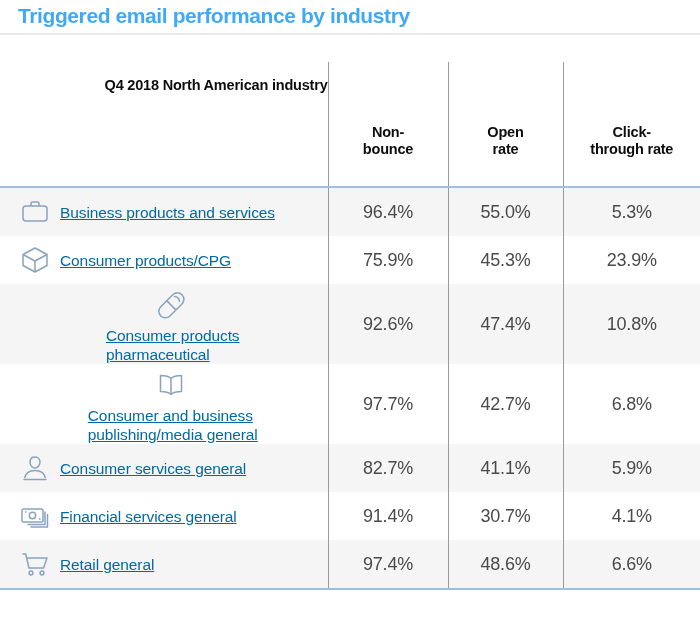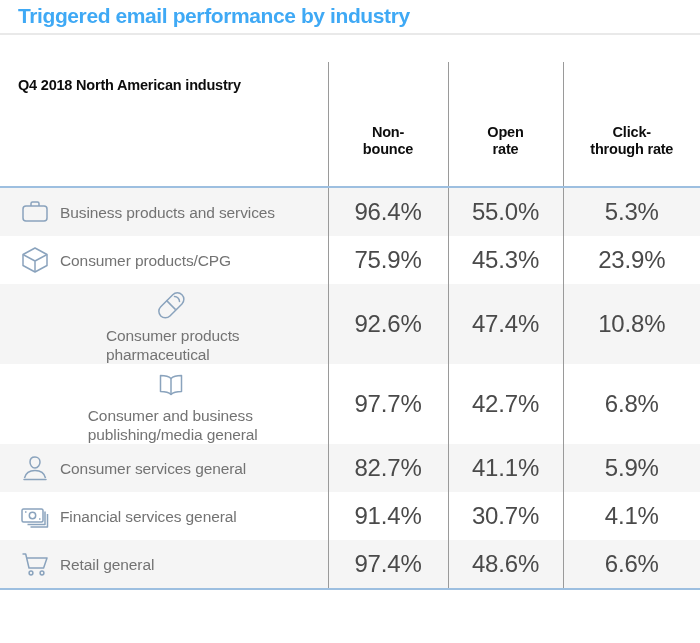--- a/index.html
+++ b/index.html
@@ -63,21 +63,21 @@
     vertical-align: bottom;
     font-weight: bold;
     color: #0d0d0d;
     font-size: 14.5px;
     line-height: 17px;
     letter-spacing: -0.2px;
     height: 77px;
     background: #ffffff;
   }
   thead th.h-ind {
-    text-align: left;
+    text-align: right;
     padding-left: 18px;
     padding-bottom: 32px;
     vertical-align: top;
     padding-top: 15px;
   }
   thead th.h-num {
     text-align: center;
     padding-bottom: 28px;
     border-left: 1px solid #9a9a9a;
   }
@@ -89,21 +89,21 @@
 
   tbody td {
     padding: 0;
     font-size: 15px;
     color: #3a3a3a;
     vertical-align: middle;
   }
   tbody td.num {
     text-align: center;
     border-left: 1px solid #9a9a9a;
-    font-size: 24px;
+    font-size: 18px;
     color: #4a4a4a;
     letter-spacing: -0.2px;
   }
 
   
   .tbl tbody tr:first-child td { border-top: 2px solid #9dbfe0; }
   .tbl tbody tr:last-child  td { border-bottom: 2px solid #9dbfe0; }
 
   .cell-ind {
     display: flex;
@@ -120,24 +120,25 @@
     align-items: center;
     justify-content: center;
   }
   .ico svg {
     display: block;
     width: 32px;
     height: 32px;
   }
   .ind-label {
     font-size: 15.5px;
-    color: #737373;
+    color: #0369a1;
     line-height: 19px;
     letter-spacing: -0.1px;
     padding-left: 4px;
+    text-decoration: underline;
   }
   .r-tall .cell-ind { min-height: 62px; flex-direction: column; }
 </style>
 </head>
 <body>
 
 <div class="page">
 
   <div class="title">Triggered email performance by industry</div>
   <div class="title-rule"></div>

